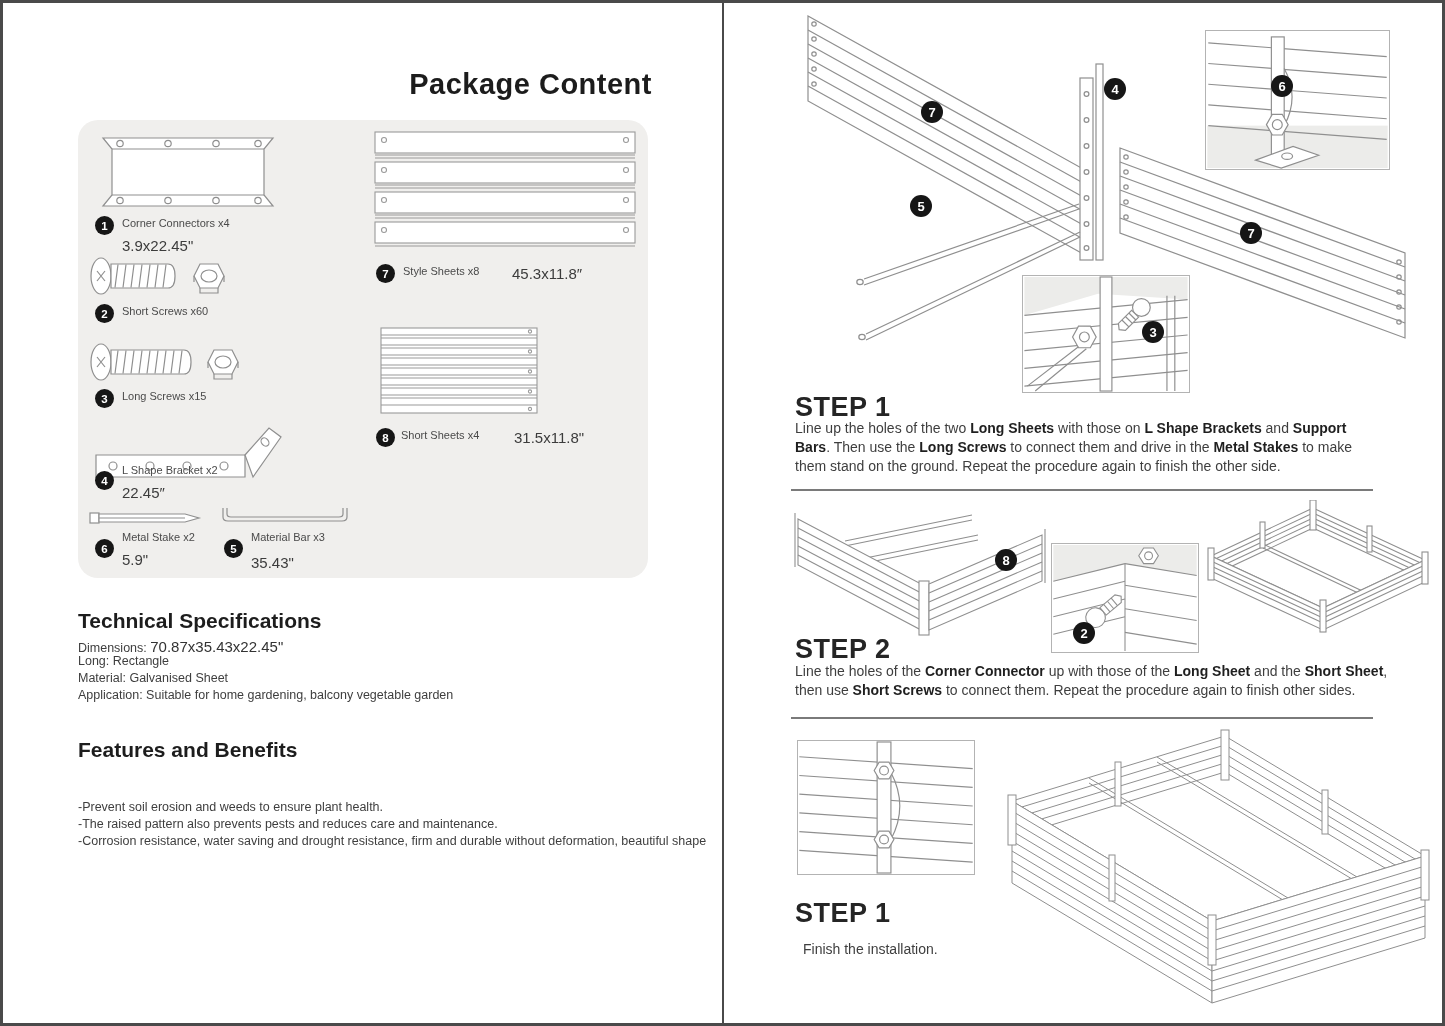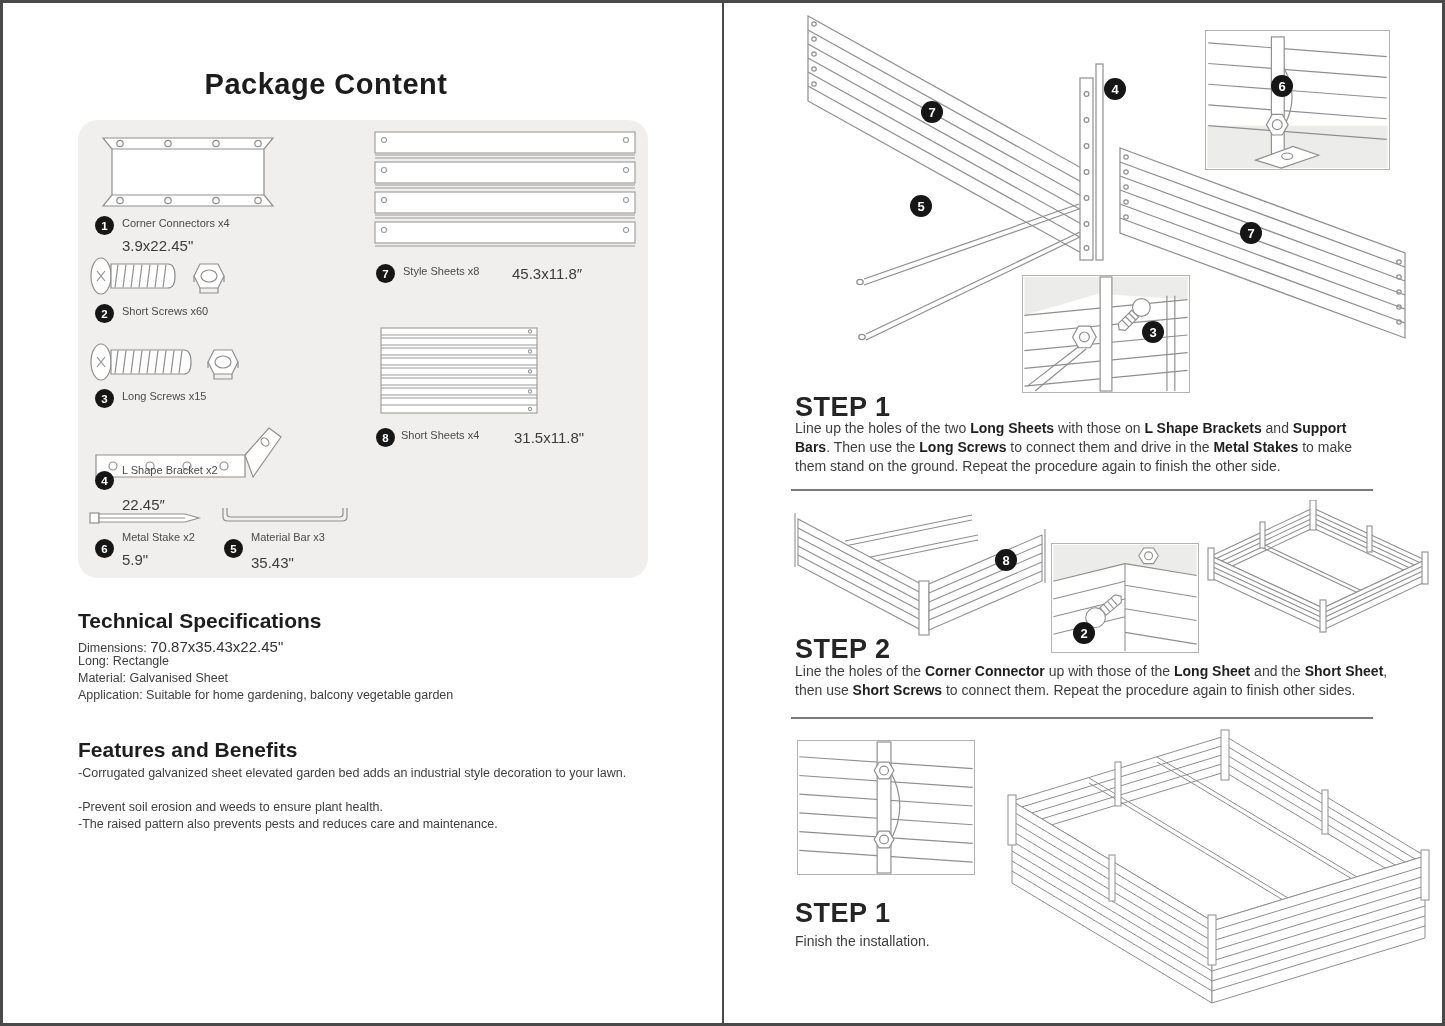--- a/index.html
+++ b/index.html
@@ -5,21 +5,21 @@
   html,body{margin:0;padding:0;background:#fff;}
   .page{position:relative;width:1445px;height:1026px;background:#fff;overflow:hidden;
         font-family:"Liberation Sans", sans-serif;color:#3e3e3e;}
   .page-border{position:absolute;inset:0;border:3px solid #4a4a4a;box-sizing:border-box;pointer-events:none;}
   .divider-v{position:absolute;left:722px;top:0;bottom:0;width:2px;background:#4a4a4a;}
   .abs{position:absolute;}
   .panel{position:absolute;top:0;height:1026px;}
   #left-panel{left:0;width:722px;}
   #right-panel{left:723px;width:722px;}
 
-  .doc-title{position:absolute;left:0;right:70px;top:68px;text-align:center;
+  .doc-title{position:absolute;left:0;right:70px;top:68px;text-align:right;
              font-size:29px;font-weight:700;color:#1c1c1c;letter-spacing:.5px;}
   .package-box{position:absolute;left:78px;top:120px;width:570px;height:458px;
                background:#f0efed;border-radius:20px;}
 
   .badge{position:absolute;border-radius:50%;background:#161616;color:#fff;
          display:flex;align-items:center;justify-content:center;font-weight:700;}
   .badge.small{width:19px;height:19px;font-size:11.5px;}
   .badge.big{width:22px;height:22px;font-size:13px;}
 
   .pi-label{position:absolute;font-size:11px;color:#4a4a4a;white-space:nowrap;}
@@ -100,21 +100,21 @@
           <circle cx="20" cy="41" r="4"></circle>
             <circle cx="57" cy="41" r="4"></circle>
             <circle cx="94" cy="41" r="4"></circle>
             <circle cx="131" cy="41" r="4"></circle>
           <polygon points="152,30 176,3 188,12 160,52" fill="#fff"></polygon>
           <ellipse cx="172" cy="17" rx="3.5" ry="4.5" transform="rotate(-38 172 17)"></ellipse>
         </g>
       </svg>
       <div class="badge small" style="left:17px;top:351px">4</div>
       <span class="pi-label" style="left:44px;top:344px">L Shape Bracket x2</span>
-      <span class="pi-dim" style="left:44px;top:376px">22.45″</span>
+      <span class="pi-dim" style="left:44px;top:364px">22.45″</span>
 
       <svg class="abs" style="left:10px;top:388px" width="115" height="20" viewBox="0 0 115 20">
         <g stroke="#8f8f8f" stroke-width="1.2" fill="none">
           <rect x="2" y="5" width="9" height="10" fill="#fff"></rect>
           <path d="M11,6 H97 L111,10 L97,14 H11 Z" fill="#fff"></path>
           <line x1="11" y1="10" x2="97" y2="10"></line>
         </g>
       </svg>
 
       <svg class="abs" style="left:142px;top:384px" width="130" height="24" viewBox="0 0 130 24">
@@ -191,23 +191,23 @@
     <div class="sec-h" style="left:78px;top:609px">Technical Specifications</div>
     <div class="spec-line" style="left:78px;top:638px">
       <span>Dimensions:</span>
       <span class="val">70.87x35.43x22.45"</span>
     </div>
     <div class="spec-line" style="left:78px;top:654px">Long: Rectangle</div>
     <div class="spec-line" style="left:78px;top:671px">Material: Galvanised Sheet</div>
     <div class="spec-line" style="left:78px;top:688px">Application: Suitable for home gardening, balcony vegetable garden</div>
 
     <div class="sec-h" style="left:78px;top:738px">Features and Benefits</div>
-    <div class="feat-line" style="left:78px;top:766px">-Corrugated galvanized sheet elevated garden bed adds an industrial style decoration to your lawn.</div>
     <div class="feat-line" style="left:78px;top:800px">-Prevent soil erosion and weeds to ensure plant health.</div>
     <div class="feat-line" style="left:78px;top:817px">-The raised pattern also prevents pests and reduces care and maintenance.</div>
+    <div class="feat-line" style="left:78px;top:834px">-Corrosion resistance, water saving and drought resistance, firm and durable without deformation, beautiful shape</div>
   </div>
 
   <div class="panel" id="right-panel">
 
     <svg class="abs" style="left:75px;top:8px" width="640" height="382" viewBox="0 0 640 382">
       <g stroke="#8f8f8f" stroke-width="1.2" fill="none">
 
         <polygon points="10,8 287,162 287,247 10,93" fill="#fff"></polygon>
         <line x1="10" y1="22" x2="287" y2="176"></line>
           <line x1="10" y1="36" x2="287" y2="190"></line>
@@ -448,18 +448,18 @@
         <rect x="421" y="124" width="8" height="50" fill="#fff"></rect>
         <rect x="208" y="189" width="8" height="50" fill="#fff"></rect>
 
         <rect x="115" y="36" width="6" height="44" fill="#fff"></rect>
         <rect x="322" y="64" width="6" height="44" fill="#fff"></rect>
         <rect x="109" y="129" width="6" height="46" fill="#fff"></rect>
       </g>
     </svg>
 
     <div class="step-h" style="left:72px;top:898px">STEP 1</div>
-    <p class="step-body" style="left:72px;top:932px;width:400px;margin:0"><span>Finish the installation.</span></p>
+    <p class="step-body" style="left:72px;top:932px;width:400px;margin:8px"><span>Finish the installation.</span></p>
   </div>
 
   <div class="divider-v"></div>
   <div class="page-border"></div>
 </div>
 
 </body></html>

